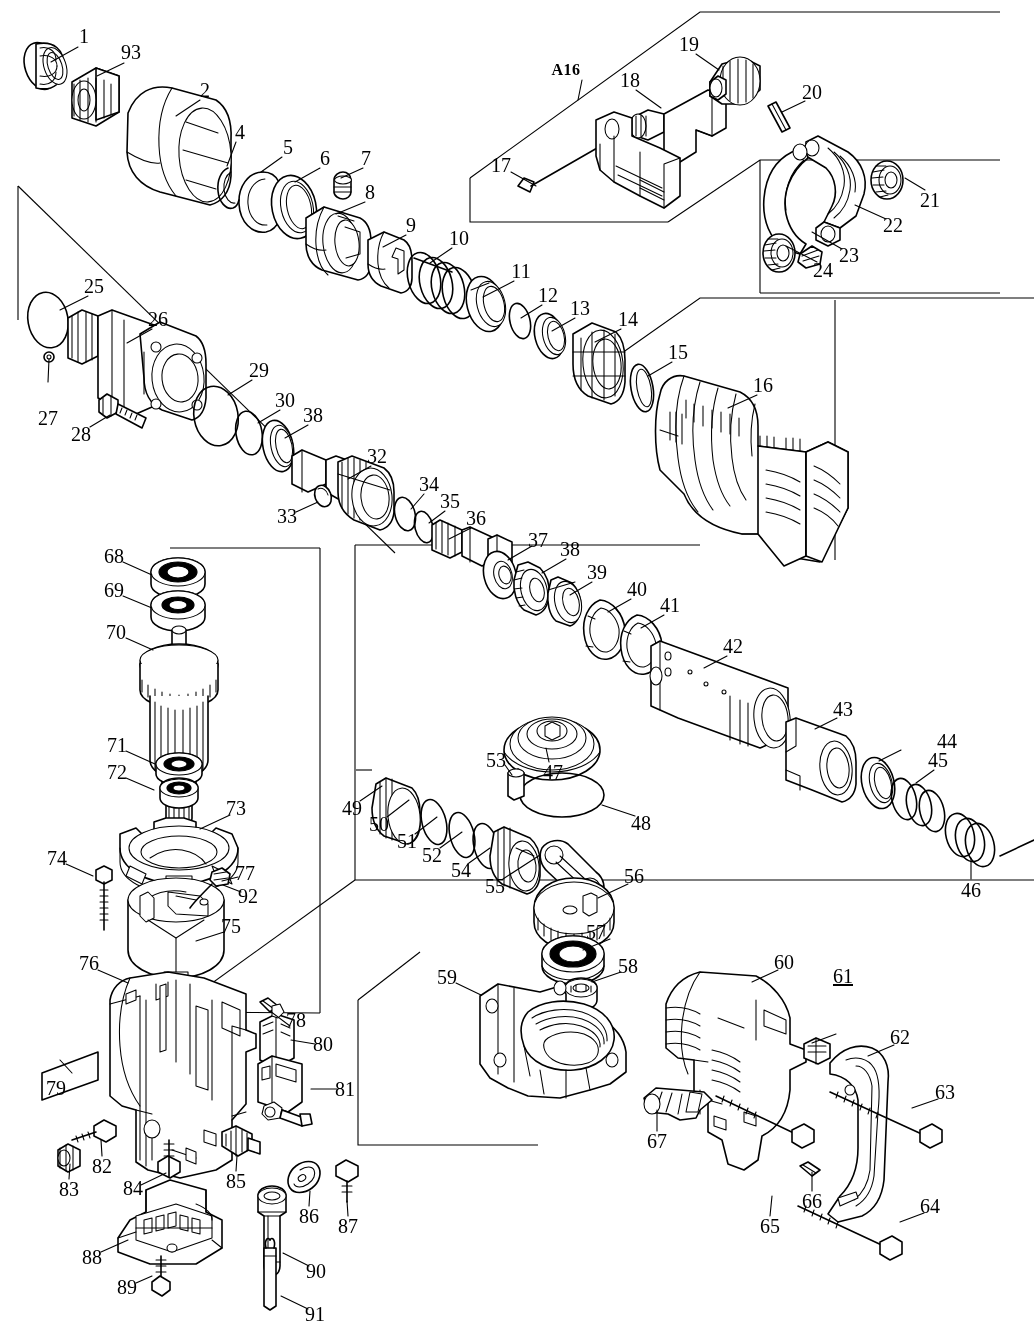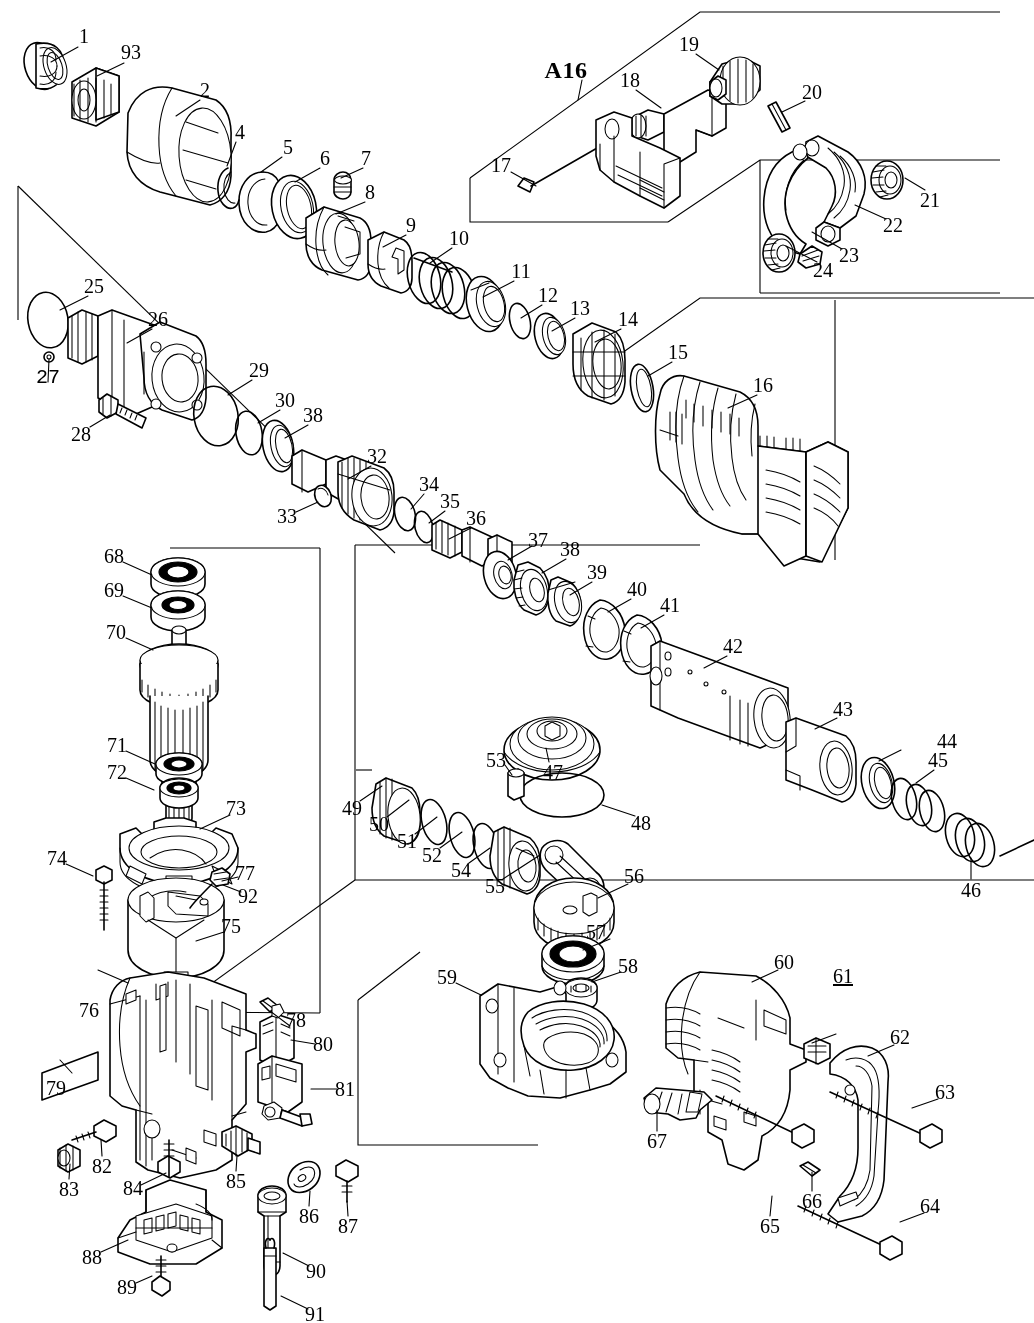--- a/index.html
+++ b/index.html
@@ -29,21 +29,21 @@
     font-weight:400;
     color:#000000;
     line-height:1;
     white-space:nowrap;
     letter-spacing:0px;
     transform:translate(-50%,-50%);
     user-select:none;
   }
   .lbl.grp{
     font-weight:700;
-    font-size:24px;
+    font-size:16px;
     letter-spacing:0.5px;
   }
 </style>
 </head>
 <body>
 
 <div id="sheet">
 
   <svg id="artwork" viewBox="0 0 1034 1323" xmlns="http://www.w3.org/2000/svg">
     <defs>
@@ -1169,21 +1169,21 @@
       <div class="lbl" style="left: 501px; top: 165px;">17</div>
       <div class="lbl" style="left: 630px; top: 80px;">18</div>
       <div class="lbl" style="left: 689px; top: 44px;">19</div>
       <div class="lbl" style="left: 812px; top: 92px;">20</div>
       <div class="lbl" style="left: 930px; top: 200px;">21</div>
       <div class="lbl" style="left: 893px; top: 225px;">22</div>
       <div class="lbl" style="left: 849px; top: 255px;">23</div>
       <div class="lbl" style="left: 823px; top: 270px;">24</div>
       <div class="lbl" style="left: 94px; top: 286px;">25</div>
       <div class="lbl" style="left: 158px; top: 319px;">26</div>
-      <div class="lbl" style="left: 48px; top: 378px; font-family: Liberation Mono, monospace;">27</div>
+      <div class="lbl" style="left: 48px; top: 418px;">27</div>
       <div class="lbl" style="left: 81px; top: 434px;">28</div>
       <div class="lbl" style="left: 259px; top: 370px;">29</div>
       <div class="lbl" style="left: 285px; top: 400px;">30</div>
       <div class="lbl" style="left: 313px; top: 415px;">38</div>
       <div class="lbl" style="left: 377px; top: 456px;">32</div>
       <div class="lbl" style="left: 287px; top: 516px;">33</div>
       <div class="lbl" style="left: 429px; top: 484px;">34</div>
       <div class="lbl" style="left: 450px; top: 501px;">35</div>
       <div class="lbl" style="left: 476px; top: 518px;">36</div>
       <div class="lbl" style="left: 538px; top: 540px;">37</div>
@@ -1220,21 +1220,21 @@
       <div class="lbl" style="left: 114px; top: 556px;">68</div>
       <div class="lbl" style="left: 114px; top: 590px;">69</div>
       <div class="lbl" style="left: 116px; top: 632px;">70</div>
       <div class="lbl" style="left: 117px; top: 745px;">71</div>
       <div class="lbl" style="left: 117px; top: 772px;">72</div>
       <div class="lbl" style="left: 236px; top: 808px;">73</div>
       <div class="lbl" style="left: 57px; top: 858px;">74</div>
       <div class="lbl" style="left: 231px; top: 926px;">75</div>
       <div class="lbl" style="left: 245px; top: 873px;">77</div>
       <div class="lbl" style="left: 248px; top: 896px;">92</div>
-      <div class="lbl" style="left: 89px; top: 963px; margin-top: 47px;">76</div>
+      <div class="lbl" style="left: 89px; top: 963px;">76</div>
       <div class="lbl" style="left: 296px; top: 1020px;">78</div>
       <div class="lbl" style="left: 56px; top: 1088px;">79</div>
       <div class="lbl" style="left: 323px; top: 1044px;">80</div>
       <div class="lbl" style="left: 345px; top: 1089px;">81</div>
       <div class="lbl" style="left: 102px; top: 1166px;">82</div>
       <div class="lbl" style="left: 69px; top: 1189px;">83</div>
       <div class="lbl" style="left: 133px; top: 1188px;">84</div>
       <div class="lbl" style="left: 236px; top: 1181px;">85</div>
       <div class="lbl" style="left: 309px; top: 1216px;">86</div>
       <div class="lbl" style="left: 348px; top: 1226px;">87</div>

